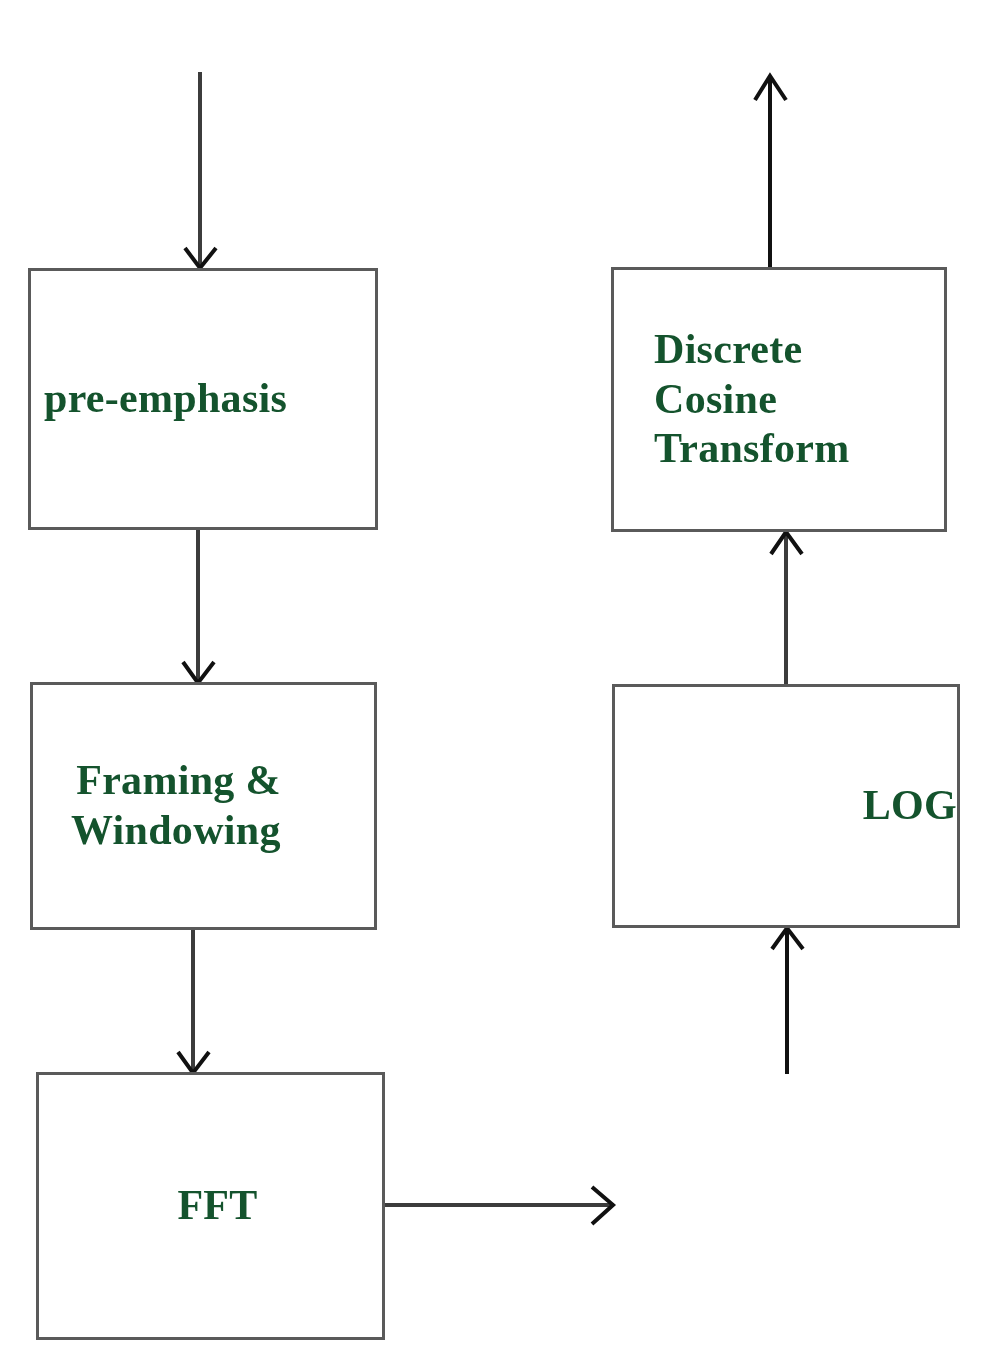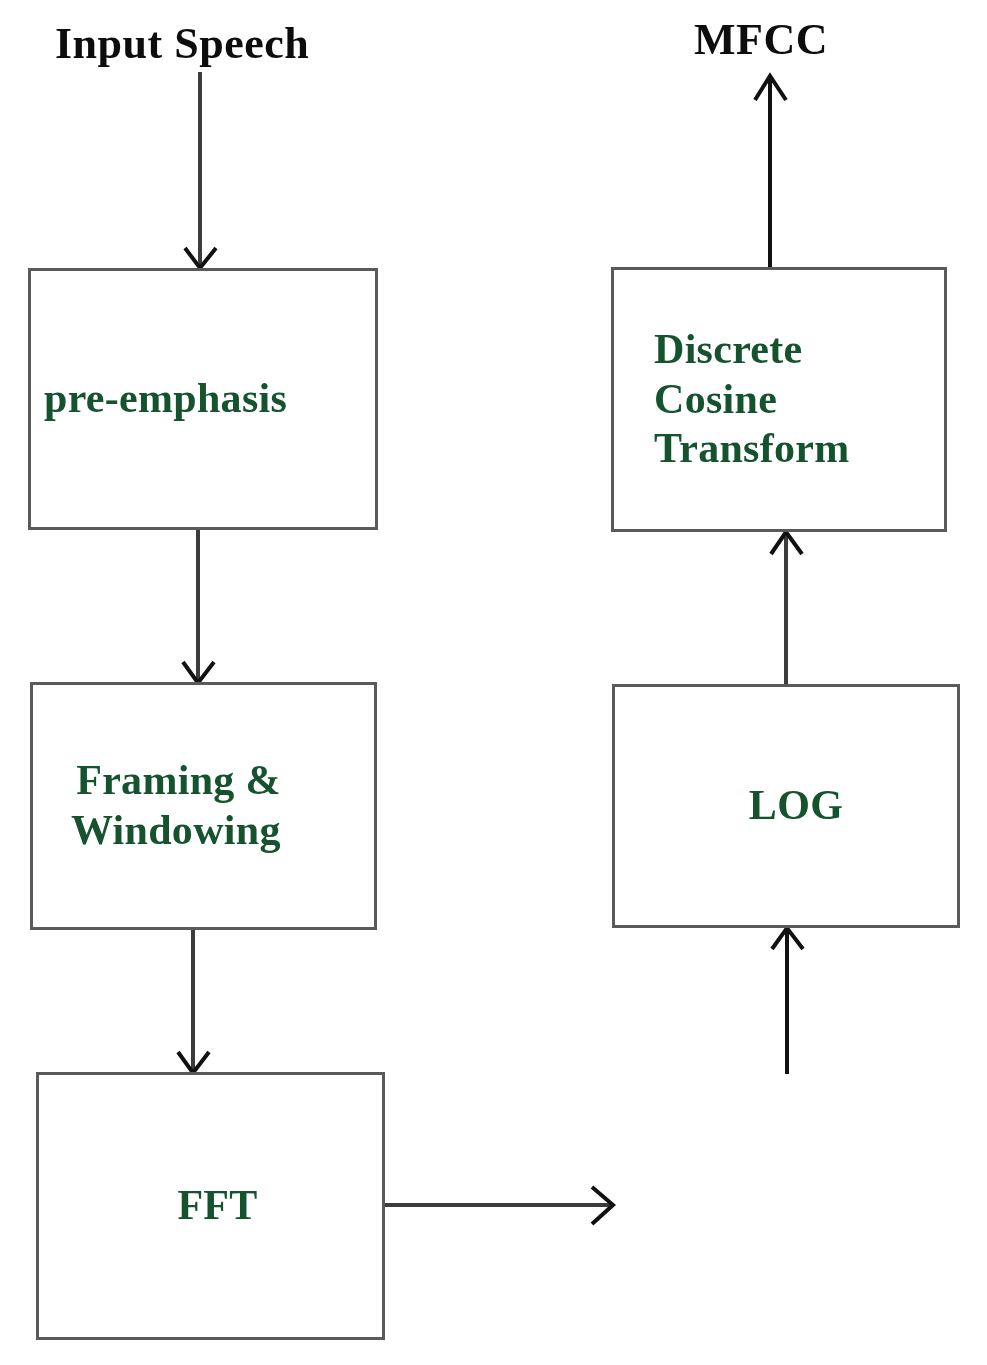--- a/index.html
+++ b/index.html
@@ -63,21 +63,21 @@
     font-size: 42px;
     padding-left: 40px;
     text-align: left;
   }
   #node-log {
     left: 612px; top: 684px; width: 348px; height: 244px;
   }
   #node-log .node-label {
     font-size: 42px;
     width: 100%;
-    text-align: center;
+    text-align: right;
     padding-left: 20px;
   }
   #node-mel {
     left: 612px; top: 1073px; width: 350px; height: 267px;
   }
   #node-mel .node-label {
     font-size: 42px;
     padding-left: 105px;
     text-align: left;
   }
@@ -96,23 +96,21 @@
 
   
   .edge { position: absolute; }
   .edge svg { display: block; overflow: visible; }
 </style>
 </head>
 <body>
 
 <div id="canvas">
 
-  <div class="caption" id="caption-input-speech">Input Speech</div>
 
-  <div class="caption" id="caption-mfcc">MFCC</div>
 
   <div class="edge" id="edge-input-to-pre" style="left:185px; top:72px;">
     <svg width="50" height="200" viewBox="0 0 50 200">
       <line x1="15" y1="0" x2="15" y2="196" stroke="#3c3c3c" stroke-width="4"></line>
       <polyline points="0,176 15,196 31,176" fill="none" stroke="#111111" stroke-width="4"></polyline>
     </svg>
   </div>
 
   <div class="edge" id="edge-pre-to-framing" style="left:183px; top:528px;">
     <svg width="50" height="158" viewBox="0 0 50 158">

